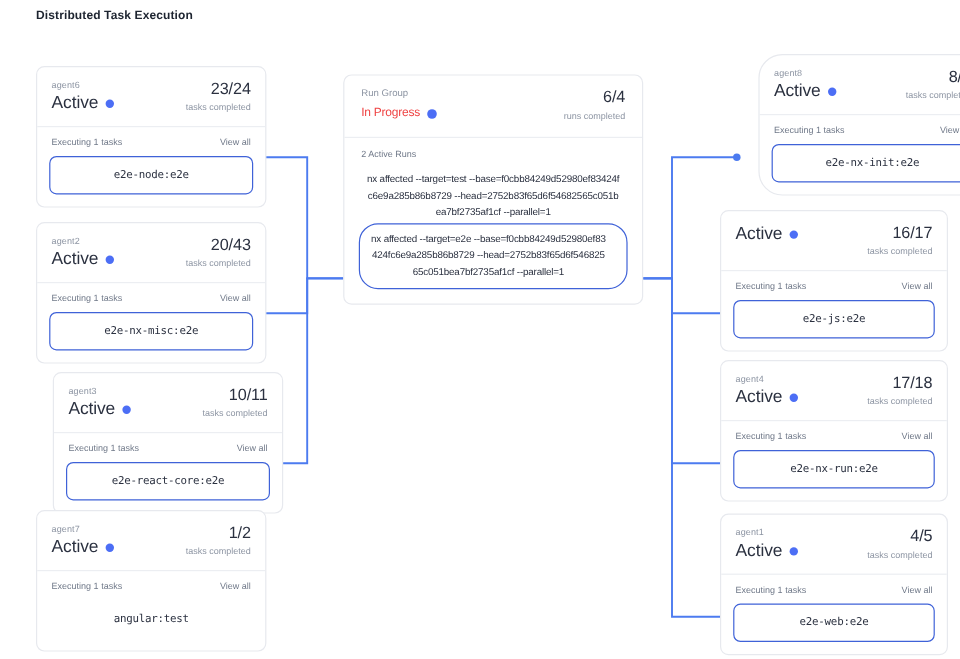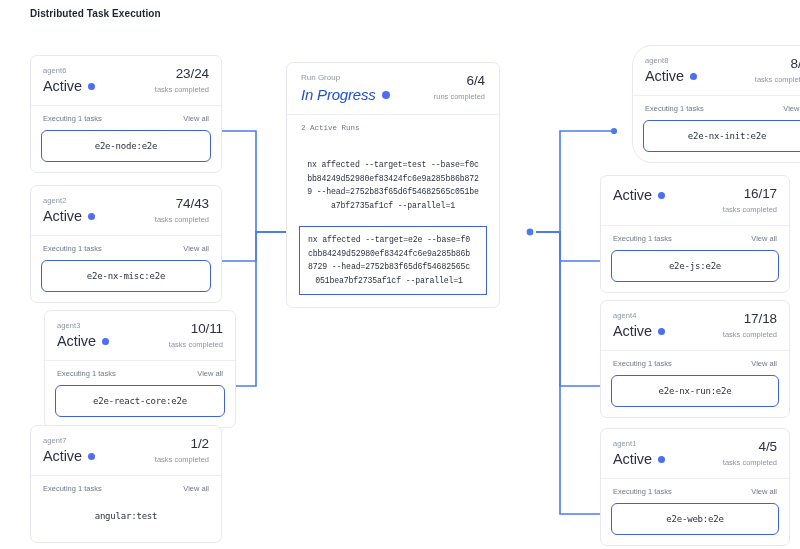--- a/index.html
+++ b/index.html
@@ -145,79 +145,77 @@
 
   .task-chip.plain {
     border-color: transparent;
   }
 
   
   #run-group-card {
     position: absolute;
     left: 286px;
     top: 62px;
-    width: 214px;
+    width: 250px;
     background: #ffffff;
     border: 1px solid #e7e9ee;
     border-radius: 7px;
     z-index: 2;
   }
 
   #run-group-card .card-head {
     min-height: 48px;
     padding: 9px 14px 10px 14px;
   }
 
   .rg-label {
     font-size: 8px;
     color: #8d95a3;
     line-height: 12px;
   }
 
   .rg-status {
-    font-size: 15px;
-    color: #1d4ed8;
+    font-size: 10px;
+    color: #ef4444;
     line-height: 19px;
     letter-spacing: -0.2px;
-    font-style: italic;
   }
 
   .rg-dot {
     width: 8px;
     height: 8px;
   }
 
   #run-group-card .card-body {
     padding: 9px 12px 12px 12px;
   }
 
   .active-runs-label {
     font-size: 7.5px;
     color: #707989;
-    margin-bottom: 24px;
+    margin-bottom: 8px;
     padding-left: 2px;
-    font-family: Liberation Mono, monospace;
   }
 
   .cmd {
-    font-family: Liberation Mono, monospace;
+    font-family: Liberation Sans, sans-serif;
     font-size: 8.2px;
     line-height: 13.5px;
     color: #2b3140;
     text-align: center;
     letter-spacing: -0.15px;
     word-break: break-all;
     padding: 2px 6px;
   }
 
   .cmd.boxed {
     border: 1.3px solid #3f62d8;
-    border-radius: 0;
+    border-radius: 16px;
     padding: 6px 16px 7px 8px;
-    margin-top: 12px;
+    margin-top: 0;
   }
 </style>
 </head>
 <body>
 
 <div id="stage">
 
   <div id="page-title">Distributed Task Execution</div>
 
   <svg id="wires" viewBox="0 0 800 549" width="800" height="549">
@@ -269,21 +267,21 @@
   </div>
 
   <div class="card" style="left:30px; top:185px; width:192px;">
     <div class="card-head">
       <div class="agent-name">agent2</div>
       <div class="status-row">
         <span class="status-text">Active</span>
         <span class="dot"></span>
       </div>
       <div class="count-block">
-        <div class="count-main">74/43</div>
+        <div class="count-main">20/43</div>
         <div class="count-sub">tasks completed</div>
       </div>
     </div>
     <div class="card-body">
       <div class="body-top">
         <span class="exec-label">Executing 1 tasks</span>
         <span class="view-all">View all</span>
       </div>
       <div class="task-chip">e2e-nx-misc:e2e</div>
     </div>

